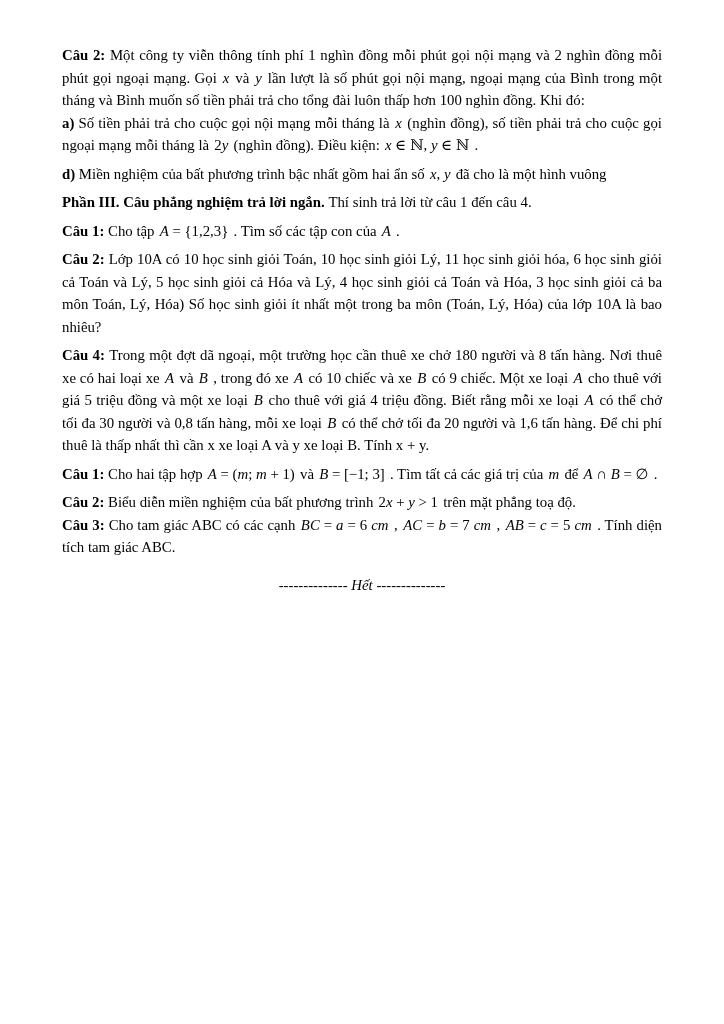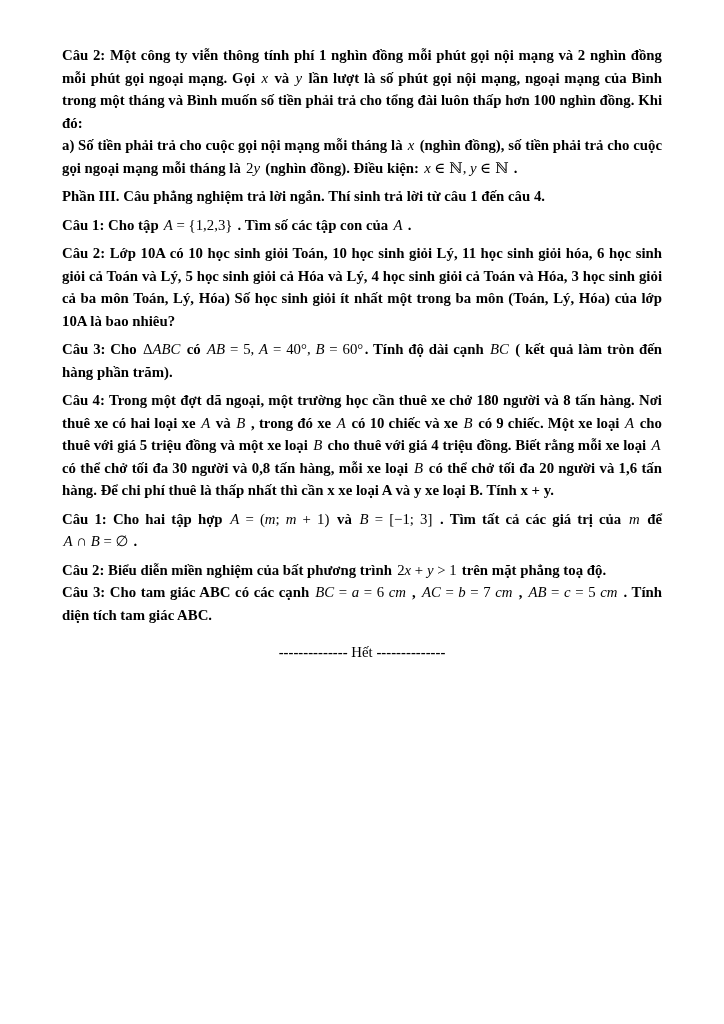--- a/index.html
+++ b/index.html
@@ -29,37 +29,37 @@
   
   .para:nth-of-type(2),
   .para:nth-of-type(10),
   .para:nth-of-type(11),
   .para:nth-of-type(12) { margin-top: 0; }
   .para.center {
     text-align: center;
     margin-top: 15px;
   }
   .run-b { font-weight: bold; }
-  .run-r { font-weight: bold; margin-top: 48px; }
-  .run-i { }
+  .run-r { font-weight: normal; margin-top: 48px; }
+  .run-i { font-style: italic; }
   .run-m {
     font-weight: normal;
     padding: 0 1.5px;
     white-space: nowrap;
   }
   .run-m i { font-style: italic; }
 </style>
 </head>
 <body>
 
 <div class="page">
     <p class="para"><span class="run-b">Câu 2: </span><span class="run-r">Một công ty viễn thông tính phí 1 nghìn đồng mỗi phút gọi nội mạng và 2 nghìn đồng mỗi phút gọi ngoại mạng. Gọi </span><span class="run-m"><i>x</i></span><span class="run-r"> và </span><span class="run-m"><i>y</i></span><span class="run-r"> lần lượt là số phút gọi nội mạng, ngoại mạng của Bình trong một tháng và Bình muốn số tiền phải trả cho tổng đài luôn thấp hơn 100 nghìn đồng.  Khi đó:</span></p>
     <p class="para"><span class="run-b">a) </span><span class="run-r">Số tiền phải trả cho cuộc gọi nội mạng mỗi tháng là </span><span class="run-m"><i>x</i></span><span class="run-r"> (nghìn đồng), số tiền phải trả cho cuộc gọi ngoại mạng mỗi tháng là </span><span class="run-m">2<i>y</i></span><span class="run-r"> (nghìn đồng). Điều kiện: </span><span class="run-m"><i>x</i> ∈ ℕ, <i>y</i> ∈ ℕ</span><span class="run-r"> .</span></p>
+    <p class="para"><span class="run-b">d) </span><span class="run-r">Miền nghiệm của bất phương trình bậc nhất gồm hai ẩn số </span><span class="run-m"><i>x</i>, <i>y</i></span><span class="run-r"> đã cho là một hình vuông</span></p>
     <p class="para"><span class="run-b">Phần III. Câu phẳng nghiệm trả lời ngắn. </span><span class="run-r">Thí sinh trả lời từ câu 1 đến câu 4.</span></p>
     <p class="para"><span class="run-b">Câu 1: </span><span class="run-r">Cho tập </span><span class="run-m"><i>A</i> = {1,2,3}</span><span class="run-r"> . Tìm số các tập con của </span><span class="run-m"><i>A</i></span><span class="run-r"> .</span></p>
     <p class="para"><span class="run-b">Câu 2: </span><span class="run-r">Lớp 10A có 10 học sinh giỏi Toán, 10 học sinh giỏi Lý, 11 học sinh giỏi hóa, 6 học sinh giỏi cả Toán và Lý, 5 học sinh giỏi cả Hóa và Lý, 4 học sinh giỏi cả Toán và Hóa, 3 học sinh giỏi cả ba môn Toán, Lý, Hóa) Số học sinh giỏi ít nhất một trong ba môn (Toán, Lý, Hóa) của lớp 10A là bao nhiêu?</span></p>
-    <p class="para"><span class="run-b">Câu 3: </span><span class="run-r">Cho </span><span class="run-m">Δ<i>ABC</i></span><span class="run-r"> có </span><span class="run-m"><i>AB</i> = 5, <i>A</i> = 40°, <i>B</i> = 60°</span><span class="run-r">. Tính độ dài cạnh </span><span class="run-m"><i>BC</i></span><span class="run-r"> ( kết quả làm tròn đến hàng phần trăm).</span></p>
     <p class="para"><span class="run-b">Câu 4: </span><span class="run-r">Trong một đợt dã ngoại, một trường học cần thuê xe chở 180 người và 8 tấn hàng. Nơi thuê xe có hai loại xe </span><span class="run-m"><i>A</i></span><span class="run-r"> và </span><span class="run-m"><i>B</i></span><span class="run-r"> , trong đó xe </span><span class="run-m"><i>A</i></span><span class="run-r"> có 10 chiếc và xe </span><span class="run-m"><i>B</i></span><span class="run-r"> có 9 chiếc. Một xe loại </span><span class="run-m"><i>A</i></span><span class="run-r"> cho thuê với giá 5 triệu đồng và một xe loại </span><span class="run-m"><i>B</i></span><span class="run-r"> cho thuê với giá 4 triệu đồng. Biết rằng mỗi xe loại </span><span class="run-m"><i>A</i></span><span class="run-r"> có thể chở tối đa 30 người và 0,8 tấn hàng, mỗi xe loại </span><span class="run-m"><i>B</i></span><span class="run-r"> có thể chở tối đa 20 người và 1,6 tấn hàng. Để chi phí thuê là thấp nhất thì cần x xe loại A và y xe loại B. Tính x + y.</span></p>
     <p class="para"><span class="run-b">Câu 1: </span><span class="run-r">Cho hai tập hợp </span><span class="run-m"><i>A</i> = (<i>m</i>; <i>m</i> + 1)</span><span class="run-r"> và </span><span class="run-m"><i>B</i> = [−1; 3]</span><span class="run-r"> . Tìm tất cả các giá trị của </span><span class="run-m"><i>m</i></span><span class="run-r"> để </span><span class="run-m"><i>A</i> ∩ <i>B</i> = ∅</span><span class="run-r"> .</span></p>
     <p class="para"><span class="run-b">Câu 2: </span><span class="run-r">Biểu diễn miền nghiệm của bất phương trình </span><span class="run-m">2<i>x</i> + <i>y</i> &gt; 1</span><span class="run-r"> trên mặt phẳng toạ độ.</span></p>
     <p class="para"><span class="run-b">Câu 3: </span><span class="run-r"> Cho tam giác ABC có các cạnh </span><span class="run-m"><i>BC</i> = <i>a</i> = 6 <i>cm</i></span><span class="run-r"> , </span><span class="run-m"><i>AC</i> = <i>b</i> = 7 <i>cm</i></span><span class="run-r"> , </span><span class="run-m"><i>AB</i> = <i>c</i> = 5 <i>cm</i></span><span class="run-r"> . Tính diện tích tam giác ABC.</span></p>
     <p class="para center"><span class="run-r">-------------- </span><span class="run-i">Hết</span><span class="run-r"> --------------</span></p>
   </div>
 
 </body></html>

